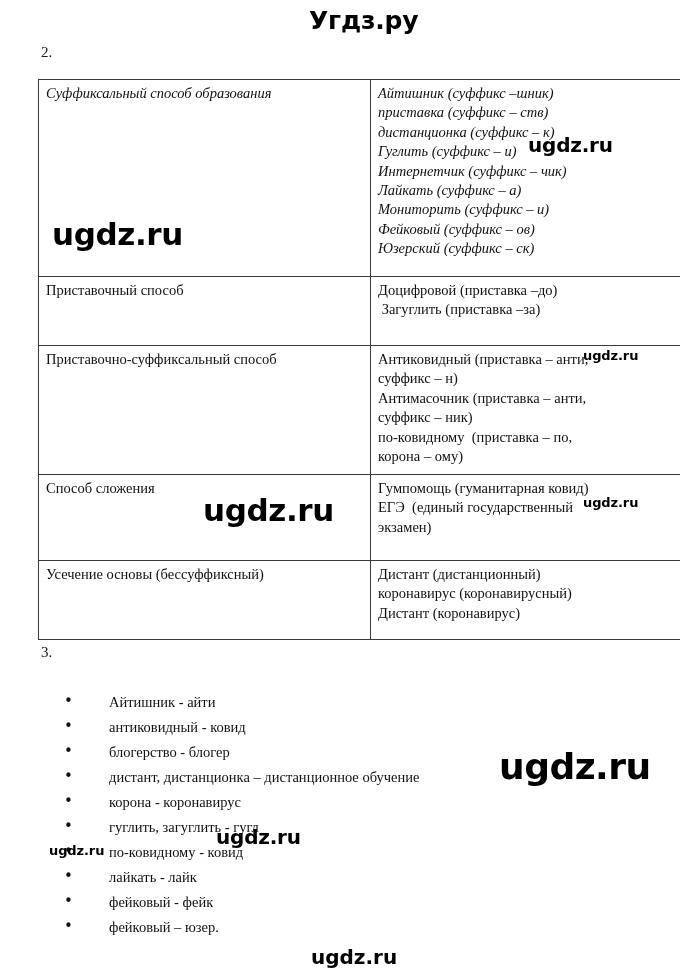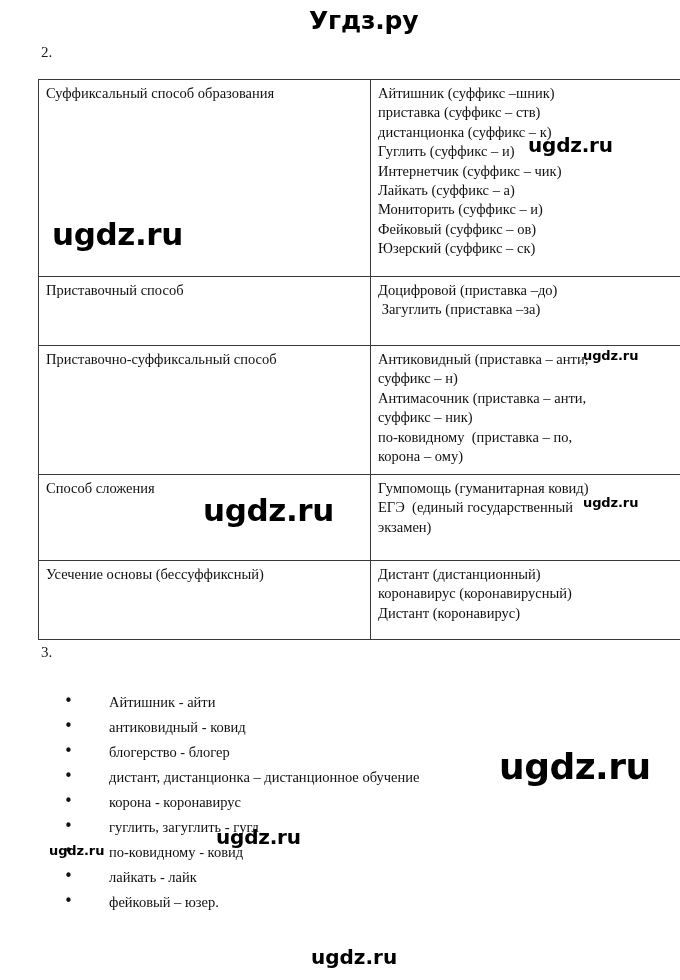--- a/index.html
+++ b/index.html
@@ -73,21 +73,21 @@
   }
   .col-method { width: 318px; }
   .col-examples { width: 317px; }
 
   .cell-line {
     display: block;
     white-space: pre;
   }
 
   
-  .row-1 td { height: 186px; }
+  .row-1 td { height: 186px; font-style: italic; }
   .row-2 td { height: 58px; }
   .row-3 td { height: 118px; }
   .row-4 td { height: 75px; }
   .row-5 td { height: 68px; }
 
   
   .bullet-list {
     position: absolute;
     left: 30px;
     top: 678px;
@@ -218,20 +218,21 @@
 
   <ul class="bullet-list">
     <li>Айтишник - айти</li>
     <li>антиковидный - ковид</li>
     <li>блогерство - блогер</li>
     <li>дистант, дистанционка – дистанционное обучение</li>
     <li>корона - коронавирус</li>
     <li>гуглить, загуглить - гугл</li>
     <li>по-ковидному - ковид</li>
     <li>лайкать - лайк</li>
+    <li>фейковый - фейк</li>
     <li>фейковый – юзер.</li>
   </ul>
 
   <div class="wm wm-md" style="left:512px; top:133px;">ugdz.ru</div>
   <div class="wm wm-lg" style="left:36px; top:216px;">ugdz.ru</div>
   <div class="wm wm-sm" style="left:567px; top:348px;">ugdz.ru</div>
   <div class="wm wm-lg" style="left:187px; top:492px;">ugdz.ru</div>
   <div class="wm wm-sm" style="left:567px; top:495px;">ugdz.ru</div>
   <div class="wm wm-xl" style="left:483px; top:746px;">ugdz.ru</div>
   <div class="wm wm-md" style="left:200px; top:825px;">ugdz.ru</div>

